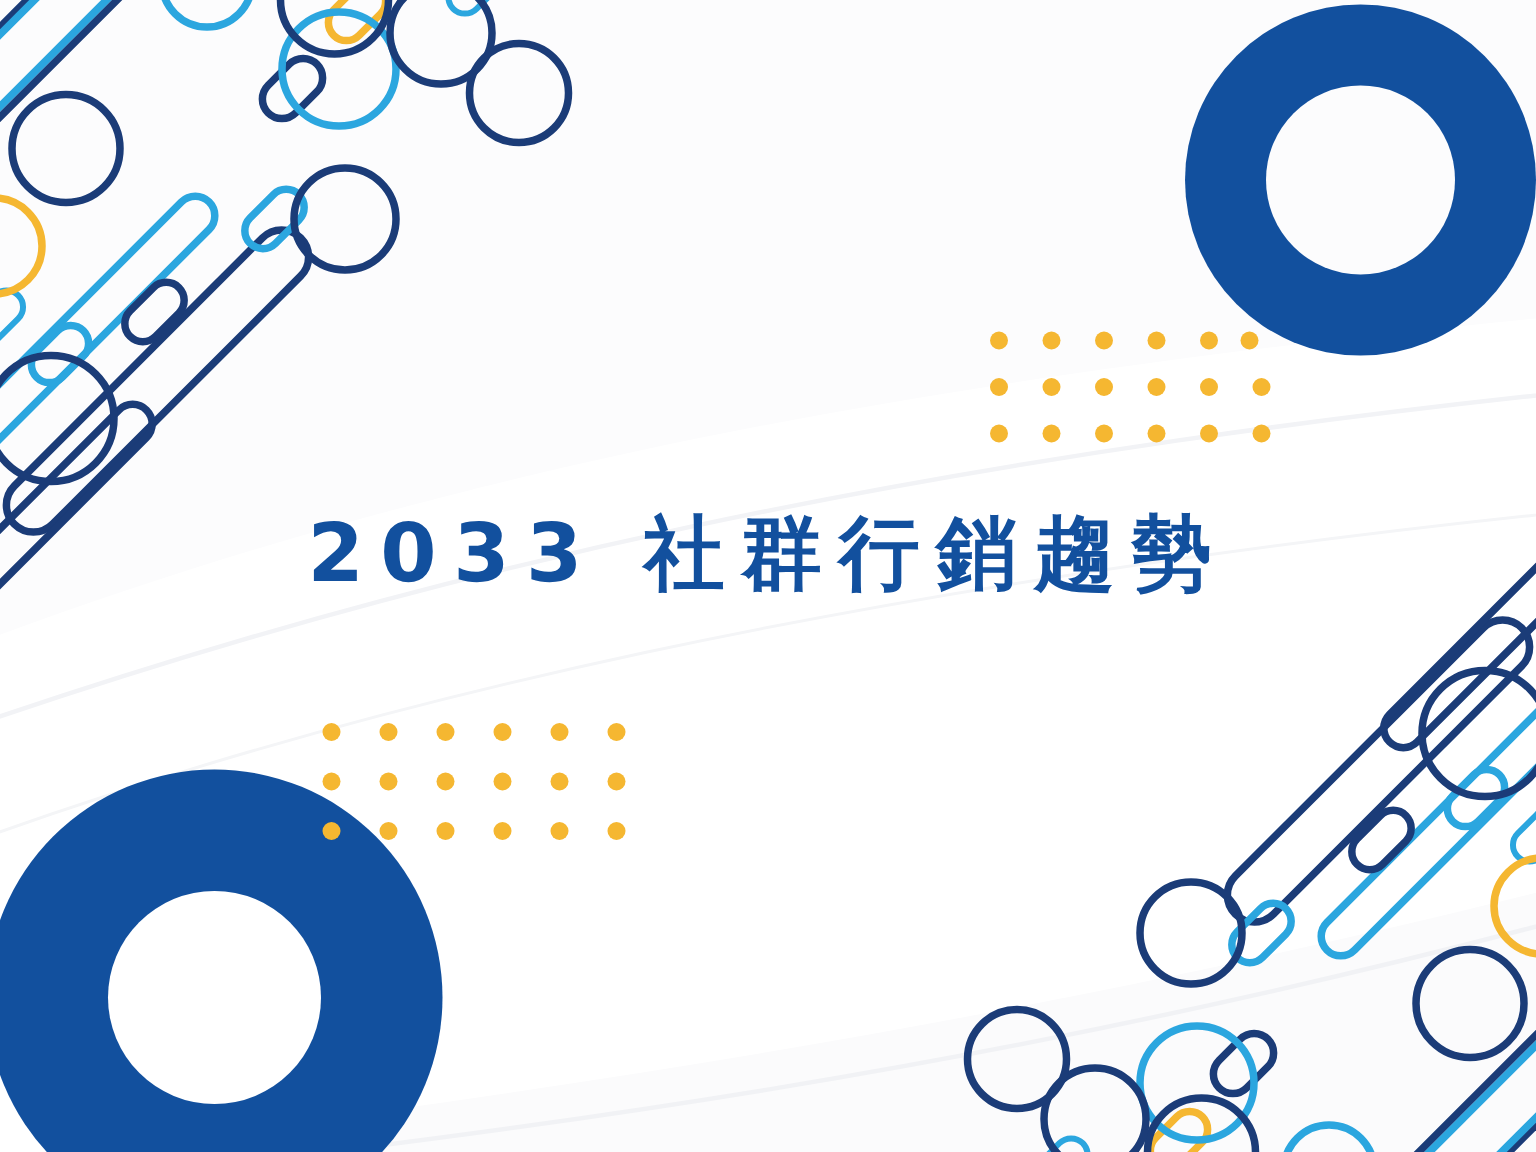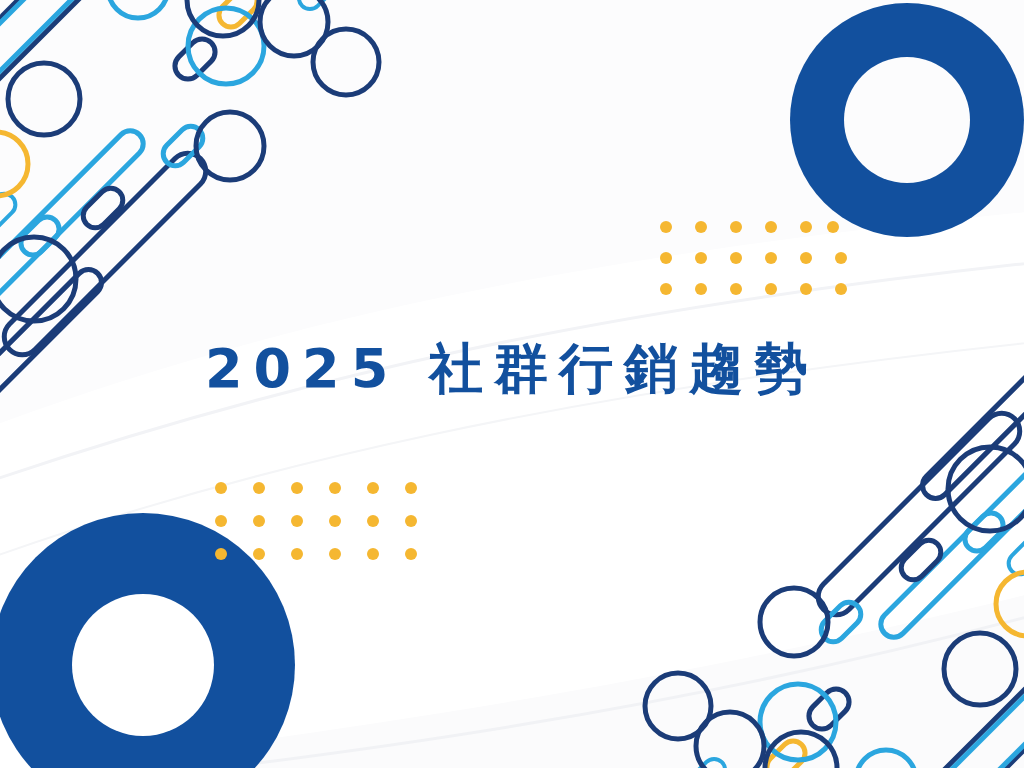--- a/index.html
+++ b/index.html
@@ -159,16 +159,16 @@
       </mask>
     </defs>
     <rect x="0" y="0" width="1024" height="768" fill="#12509E" mask="url(#mask-ring-tr)"></rect>
     <rect x="0" y="0" width="1024" height="768" fill="#12509E" mask="url(#mask-ring-bl)"></rect>
 
     <circle cx="833" cy="227" r="6" fill="#F5B731"></circle>
     <circle cx="221" cy="554" r="6" fill="#F5B731"></circle>
   </svg>
 
   <div id="title-block">
-    <h1 id="slide-title">2025 社群行銷趨勢</h1>
+    <h1 id="slide-title">2033 社群行銷趨勢</h1>
   </div>
 
 </div>
 
 </body></html>

